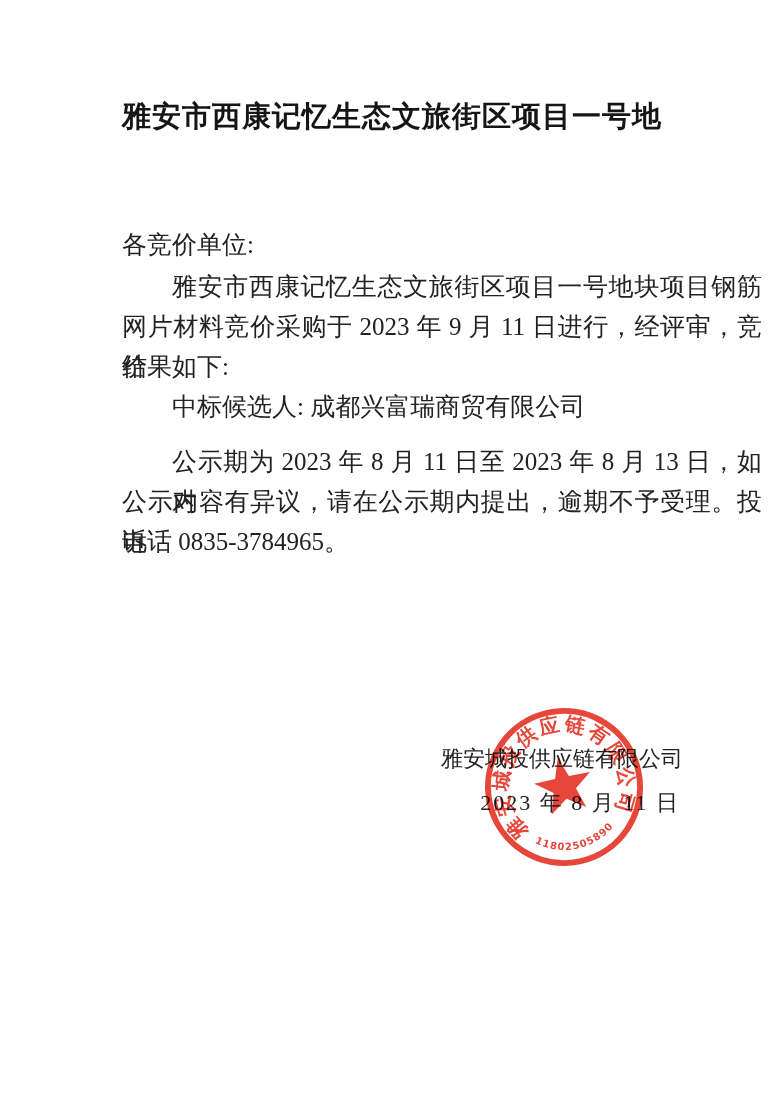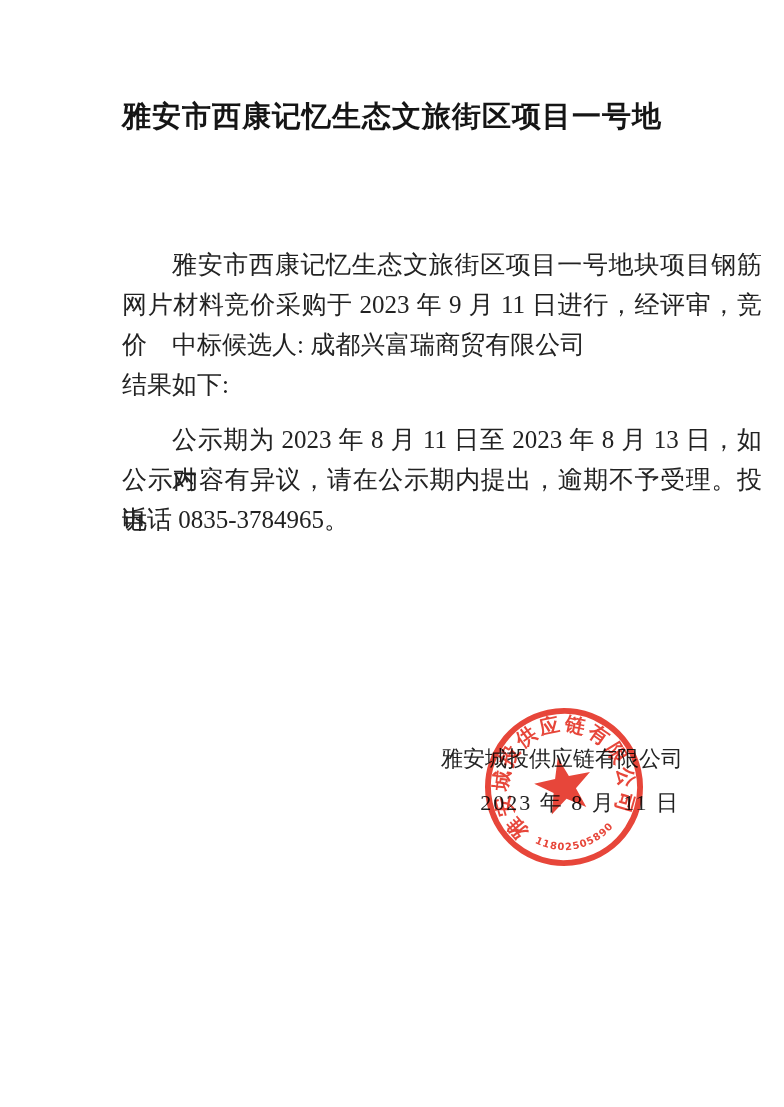--- a/index.html
+++ b/index.html
@@ -43,21 +43,21 @@
     line-height: 40px;
     font-size: 25px;
     white-space: nowrap;
   }
   .indent { padding-left: 50px; }
   .fill {
     white-space: normal;
     text-align: justify;
     text-align-last: justify;
   }
-  .gap-sm { margin-top: 20px; }
+  .gap-sm { margin-top: 2px; }
   .gap-xs { margin-top: 15px; }
 
   
   .sig-company {
     position: absolute;
     top: 744px;
     right: 101px;
     font-size: 22px;
     line-height: 30px;
     color: #222222;
@@ -102,26 +102,27 @@
 </head>
 <body>
 
 <div class="page">
 
   <div class="title-block">
     <div class="title-line">雅安市西康记忆生态文旅街区项目一号地</div>
   </div>
 
   <div class="body-block">
+    <div class="line">各竞价单位:</div>
 
     <div class="line indent fill gap-sm">雅安市西康记忆生态文旅街区项目一号地块项目钢筋</div>
     <div class="line fill">网片材料竞价采购于 2023 年 9 月 11 日进行，经评审，竞价</div>
+    <div class="line">结果如下:</div>
+
     <div class="line indent">中标候选人: 成都兴富瑞商贸有限公司</div>
-
-    <div class="line">结果如下:</div>
 
     <div class="line indent fill gap-xs">公示期为 2023 年 8 月 11 日至 2023 年 8 月 13 日，如对</div>
     <div class="line fill">公示内容有异议，请在公示期内提出，逾期不予受理。投诉</div>
     <div class="line">电话 0835-3784965。</div>
   </div>
 
   <div class="sig-company">雅安城投供应链有限公司</div>
   <div class="sig-date">2023 年 8 月 11 日</div>
 
   <div class="stamp">

